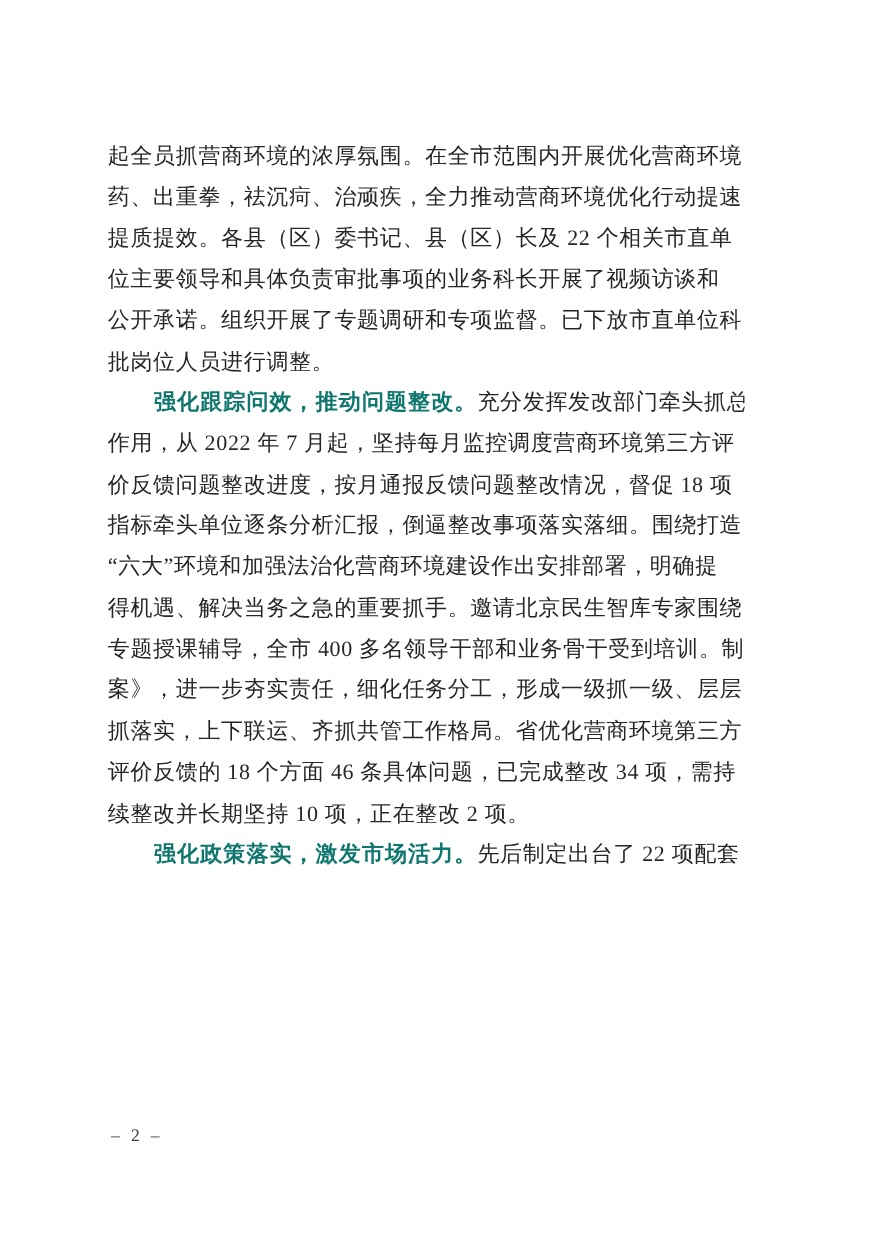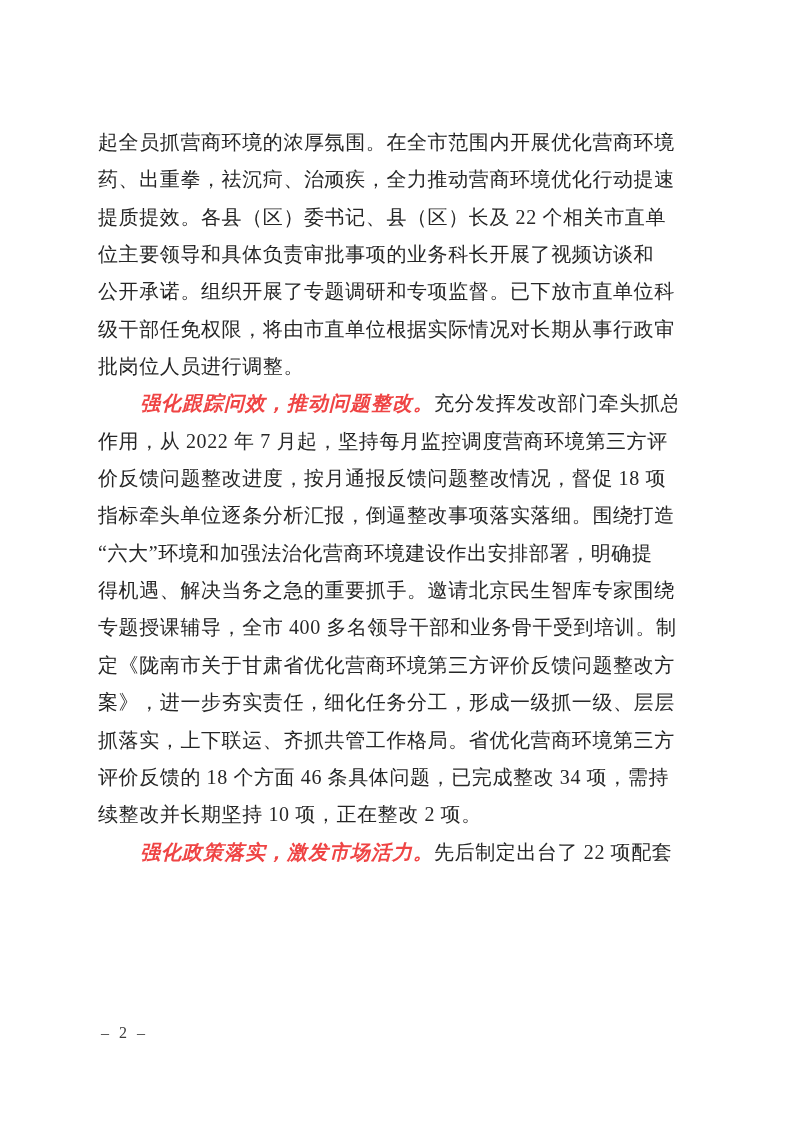--- a/index.html
+++ b/index.html
@@ -27,23 +27,22 @@
     height: 37.35px;
     line-height: 37.35px;
     font-size: 20px;
     letter-spacing: 0.6px;
     white-space: nowrap;
   }
   .indent { text-indent: 42px; }
   .lead {
     font-family: "Liberation Sans", sans-serif;
     font-weight: 700;
-    color: #ef4444;
+    color: #0f766e;
     letter-spacing: 1px;
-    font-style: italic;
   }
   .page-footer {
     position: absolute;
     left: 101px;
     top: 1023px;
     font-size: 16px;
     line-height: 20px;
     letter-spacing: 3px;
     color: #3c3c3c;
     font-family: "Liberation Serif", serif;
@@ -54,35 +53,33 @@
 
 <div class="page">
   <main class="body-text">
 
     <div class="para">
       <div class="line">起全员抓营商环境的浓厚氛围。在全市范围内开展优化营商环境</div>
       <div class="line">药、出重拳，祛沉疴、治顽疾，全力推动营商环境优化行动提速</div>
       <div class="line">提质提效。各县（区）委书记、县（区）长及 22 个相关市直单</div>
       <div class="line">位主要领导和具体负责审批事项的业务科长开展了视频访谈和</div>
       <div class="line">公开承诺。组织开展了专题调研和专项监督。已下放市直单位科</div>
-      <div class="line">级干部任免权限，将由市直单位根据实际情况对长期从事行政审</div>
       <div class="line">批岗位人员进行调整。</div>
     </div>
 
     <div class="para">
       <div class="line indent">
         <span class="lead">强化跟踪问效，推动问题整改。</span><span>充分发挥发改部门牵头抓总</span>
       </div>
       <div class="line">作用，从 2022 年 7 月起，坚持每月监控调度营商环境第三方评</div>
       <div class="line">价反馈问题整改进度，按月通报反馈问题整改情况，督促 18 项</div>
       <div class="line">指标牵头单位逐条分析汇报，倒逼整改事项落实落细。围绕打造</div>
       <div class="line">“六大”环境和加强法治化营商环境建设作出安排部署，明确提</div>
       <div class="line">得机遇、解决当务之急的重要抓手。邀请北京民生智库专家围绕</div>
       <div class="line">专题授课辅导，全市 400 多名领导干部和业务骨干受到培训。制</div>
-      <div class="line">定《陇南市关于甘肃省优化营商环境第三方评价反馈问题整改方</div>
       <div class="line">案》，进一步夯实责任，细化任务分工，形成一级抓一级、层层</div>
       <div class="line">抓落实，上下联运、齐抓共管工作格局。省优化营商环境第三方</div>
       <div class="line">评价反馈的 18 个方面 46 条具体问题，已完成整改 34 项，需持</div>
       <div class="line">续整改并长期坚持 10 项，正在整改 2 项。</div>
     </div>
 
     <div class="para">
       <div class="line indent">
         <span class="lead">强化政策落实，激发市场活力。</span><span>先后制定出台了 22 项配套</span>
       </div>

